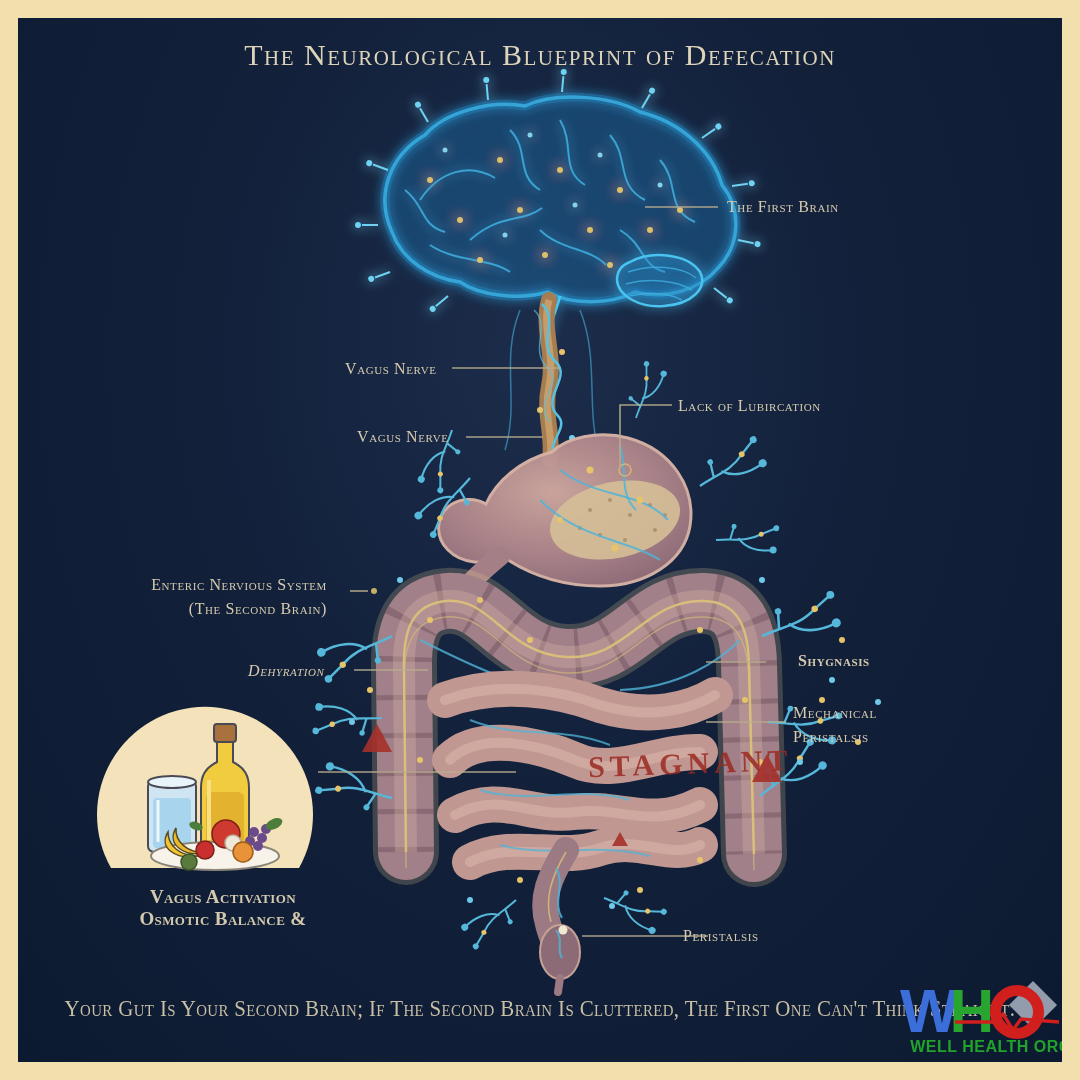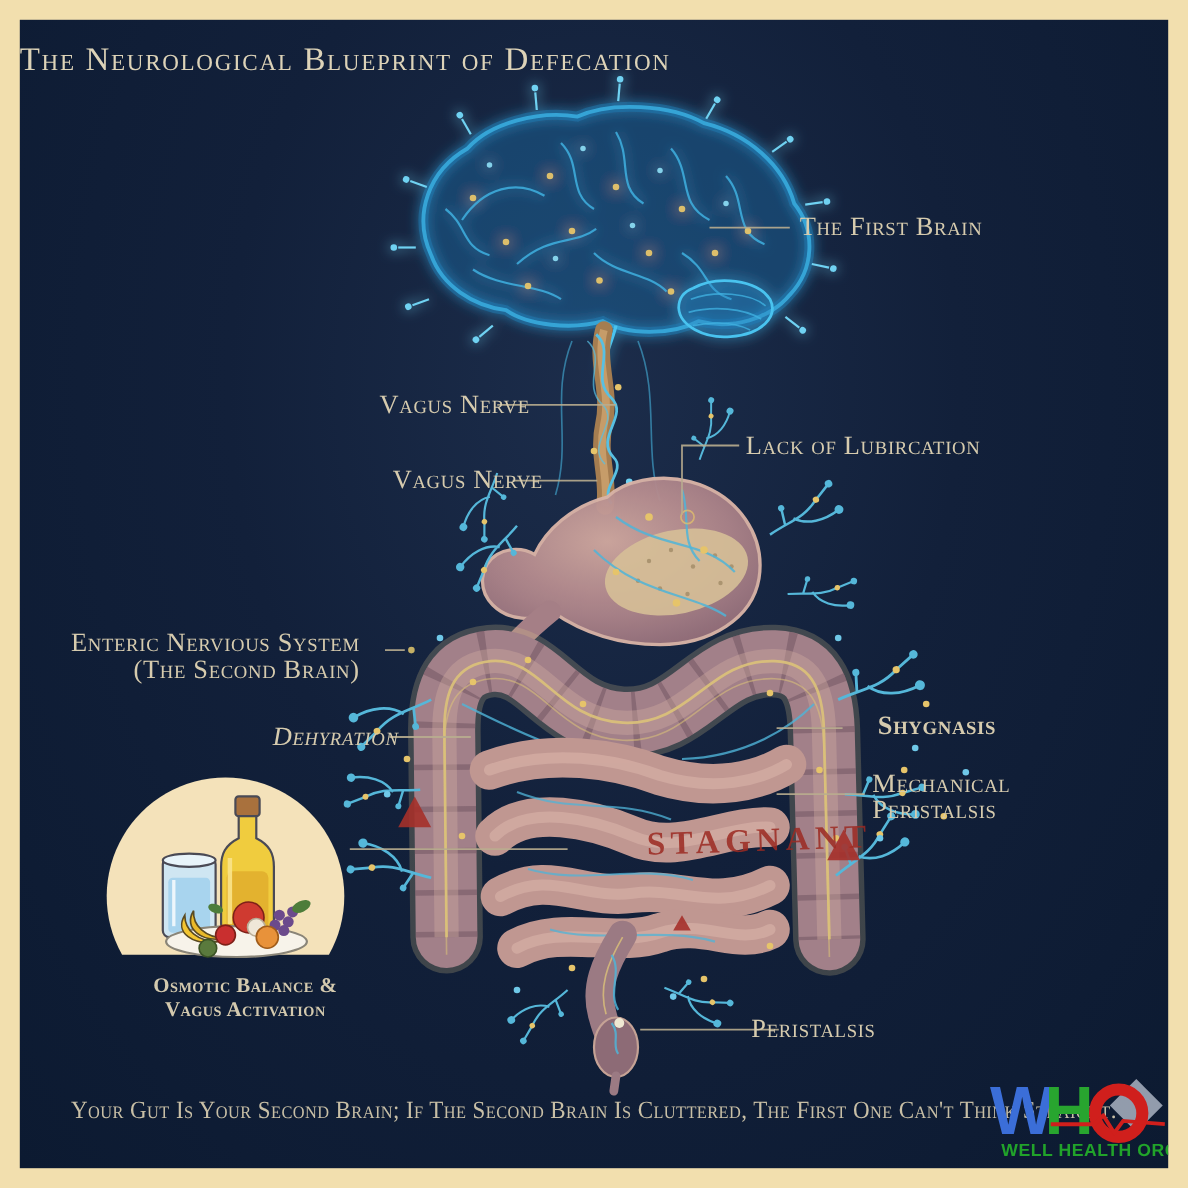--- a/index.html
+++ b/index.html
@@ -2,23 +2,23 @@
 <html><head>
 <meta charset="utf-8">
 <style>
   html,body{margin:0;padding:0;}
   body{width:1080px;height:1080px;background:#f2dfae;font-family:"Liberation Serif","DejaVu Serif",serif;}
   .frame{position:absolute;left:0;top:0;width:1080px;height:1080px;background:#f2dfae;}
   .canvas{position:absolute;left:18px;top:18px;right:18px;bottom:18px;
     background:radial-gradient(ellipse at 50% 32%, #1c2d4b 0%, #12203a 45%, #0c1a31 100%);
     overflow:hidden;}
   svg.art{position:absolute;left:-18px;top:-18px;width:1080px;height:1080px;}
-  .title{position:absolute;left:0;right:0;top:20px;color:#ddd3b8;
+  .title{position:absolute;left:0;right:0;top:20px;text-align:center;color:#ddd3b8;
     font-size:30px;letter-spacing:1.5px;font-variant:small-caps;z-index:2;}
-  .lbl{position:absolute;color:#d6cbae;font-size:24px;letter-spacing:.6px;white-space:nowrap;
+  .lbl{position:absolute;color:#d6cbae;font-size:16px;letter-spacing:.6px;white-space:nowrap;
     font-variant:small-caps;transform:translateY(-50%);z-index:2;}
   .lbl.two{line-height:24px;}
   .enteric{right:735px;top:579px;text-align:right;}
   .remedies{position:absolute;left:77px;width:256px;top:868px;text-align:center;color:#d3c9ae;
     font-size:19px;line-height:22px;font-weight:600;font-variant:small-caps;letter-spacing:.4px;z-index:2;}
   .quote{position:absolute;left:0;right:0;top:978px;text-align:center;color:#c8bfa6;
     font-size:22.5px;font-variant:small-caps;letter-spacing:.4px;white-space:nowrap;
     transform:scaleX(.93);transform-origin:50% 50%;z-index:2;}
   .logo{position:absolute;left:882px;top:964px;width:182px;z-index:3;}
   .logo-letters{display:flex;align-items:flex-start;font-family:"Liberation Sans","DejaVu Sans",sans-serif;
@@ -322,22 +322,22 @@
   <div class="lbl" style="left:780px;top:643px;font-weight:bold;">Shygnasis</div>
 
   <div class="lbl two" style="left:775px;top:707px;">
     <div>Mechanical</div>
     <div>Peristalsis</div>
   </div>
 
   <div class="lbl" style="left:665px;top:918px;text-align:right;">Peristalsis</div>
 
   <div class="remedies">
+    <div>Vagus Activation</div>
     <div>Osmotic Balance &amp;</div>
-    <div>Vagus Activation</div>
   </div>
 
   <div class="quote">Your Gut Is Your Second Brain; If The Second Brain Is Cluttered, The First One Can't Think Straight.</div>
 
   <div class="logo">
     <div class="logo-diamond"></div>
     <div class="logo-letters">
       <span class="logo-w">W</span>
       <span class="logo-h">H</span>
       <span class="logo-o">

